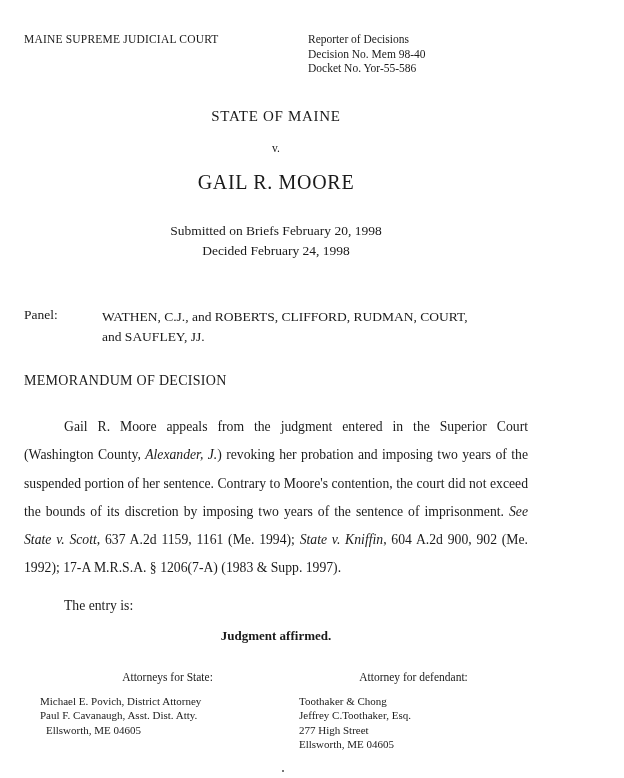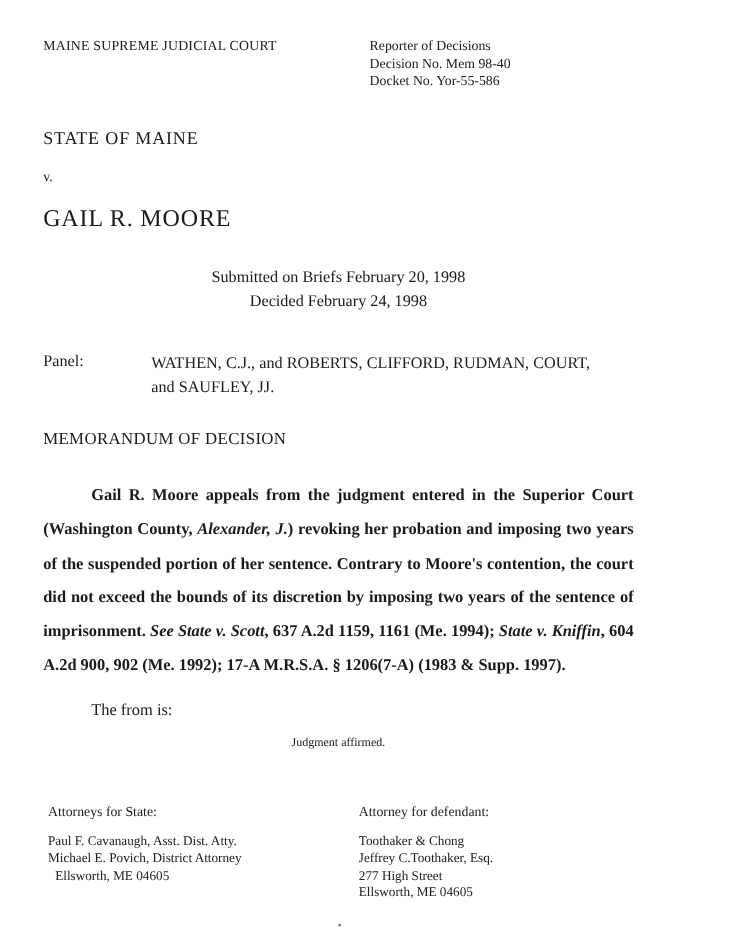--- a/index.html
+++ b/index.html
@@ -13,21 +13,21 @@
     font-family: "Liberation Serif", serif;
     color: #1a1a1a;
     position: relative;
     overflow: hidden;
   }
   .page {
     position: relative;
     width: 564px;
     height: 778px;
     box-sizing: border-box;
-    padding: 28px 36px 20px 36px;
+    padding: 28px 36px 20px 24px;
   }
 
   
   .header {
     display: flex;
     justify-content: space-between;
     align-items: flex-start;
     margin-top: 4px;
   }
   .court-name {
@@ -40,20 +40,21 @@
     font-size: 11.5px;
     line-height: 1.28;
     width: 200px;
     margin-right: 20px;
     font-family: Liberation Serif, serif;
   }
   .reporter-block div { white-space: nowrap; }
 
   
   .caption {
+    text-align: center;
     margin-top: 32px;
   }
   .caption .state {
     font-size: 15px;
     letter-spacing: 0.7px;
   }
   .caption .v {
     font-size: 11.5px;
     margin-top: 17px;
   }
@@ -66,25 +67,24 @@
   .dates {
     text-align: center;
     margin-top: 27px;
     font-size: 13.5px;
     font-weight: normal;
     line-height: 1.45;
   }
 
   
   .panel {
-    margin-top: 33px;
+    margin-top: 47px;
     font-size: 13.5px;
     display: flex;
     align-items: flex-start;
-    gap: 12px;
   }
   .panel-label {
     width: 78px;
     flex: none;
   }
   .panel-names {
     line-height: 1.45;
   }
 
   .memo-title {
@@ -94,48 +94,50 @@
   }
 
   
   .body-text {
     margin-top: 24px;
     font-size: 13.7px;
     line-height: 2.05;
     text-align: justify;
   }
   .body-text p { margin: 0; }
-  .indent { text-indent: 40px; font-weight: bold; }
+  .indent { text-indent: 40px; }
   .entry {
     margin-top: 16px;
     text-indent: 40px;
     font-size: 13.7px;
   }
   .affirmed {
     margin-top: 14px;
     text-align: center;
-    font-size: 10px;
+    font-size: 13px;
+    font-weight: bold;
   }
   i { font-style: italic; }
 
   
   .footer {
     position: absolute;
     left: 40px;
     right: 36px;
     bottom: 26px;
     display: flex;
     font-size: 11px;
     line-height: 1.32;
   }
   .footer-col-left { width: 255px; flex: none; }
   .footer-col-right { flex: 1; }
   .footer-head {
     font-size: 11.5px;
     margin-bottom: 9px;
+    text-align: center;
   }
   .footer-col-right .footer-head { padding-left: 4px; }
   .footer-line { white-space: nowrap; }
   .footer-col-right .footer-line { padding-left: 4px; }
   .indent-sm { padding-left: 6px; }
   .bottom-dot {
     position: absolute;
     left: 50%;
     bottom: 6px;
     width: 2px;
@@ -175,28 +177,28 @@
       <div>and SAUFLEY, JJ.</div>
     </div>
   </div>
 
   <div class="memo-title">MEMORANDUM OF DECISION</div>
 
   <div class="body-text">
     <p class="indent" id="opinion-paragraph"><span>Gail R. Moore appeals from the judgment entered in the Superior Court (Washington County, </span><i>Alexander, J.</i><span>) revoking her probation and imposing two years of the suspended portion of her sentence.  Contrary to Moore's contention, the court did not exceed the bounds of its discretion by imposing two years of the sentence of imprisonment.  </span><i>See State v. Scott</i><span>, 637 A.2d 1159, 1161 (Me. 1994);  </span><i>State v. Kniffin</i><span>, 604 A.2d 900, 902 (Me. 1992); 17-A M.R.S.A. § 1206(7-A) (1983 &amp; Supp. 1997).</span></p>
   </div>
 
-  <div class="entry">The from is:</div>
+  <div class="entry">The entry is:</div>
   <div class="affirmed">Judgment affirmed.</div>
 
   <div class="footer">
     <div class="footer-col-left">
       <div class="footer-head">Attorneys for State:</div>
+      <div class="footer-line">Michael E. Povich, District Attorney</div>
       <div class="footer-line">Paul F. Cavanaugh, Asst. Dist. Atty.</div>
-      <div class="footer-line">Michael E. Povich, District Attorney</div>
       <div class="footer-line indent-sm">Ellsworth, ME 04605</div>
     </div>
     <div class="footer-col-right">
       <div class="footer-head">Attorney for defendant:</div>
       <div class="footer-line">Toothaker &amp; Chong</div>
       <div class="footer-line">Jeffrey C.Toothaker, Esq.</div>
       <div class="footer-line">277 High Street</div>
       <div class="footer-line indent-sm">Ellsworth, ME 04605</div>
     </div>
   </div>

